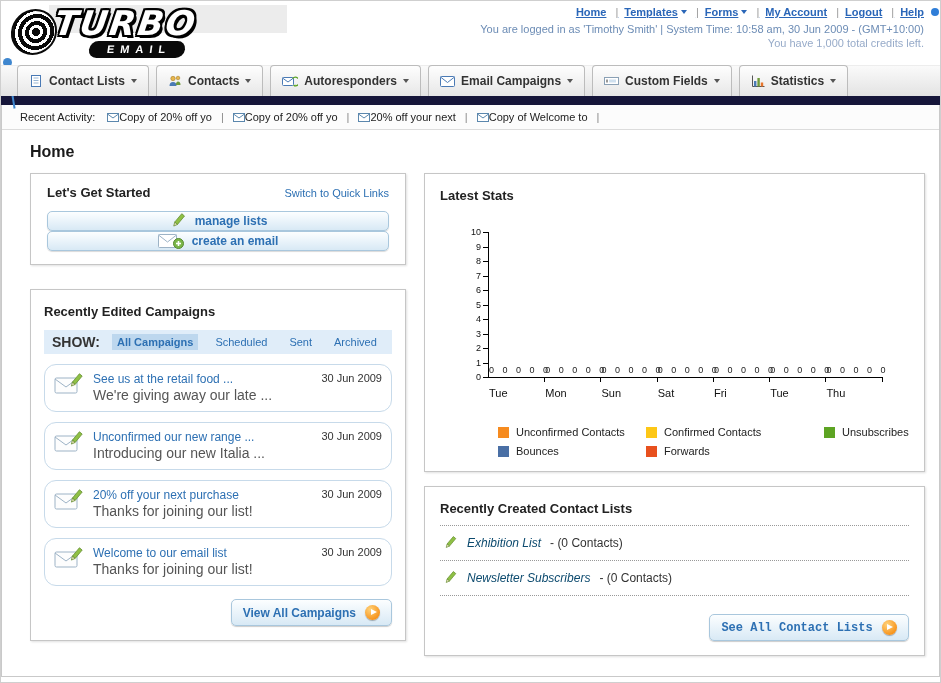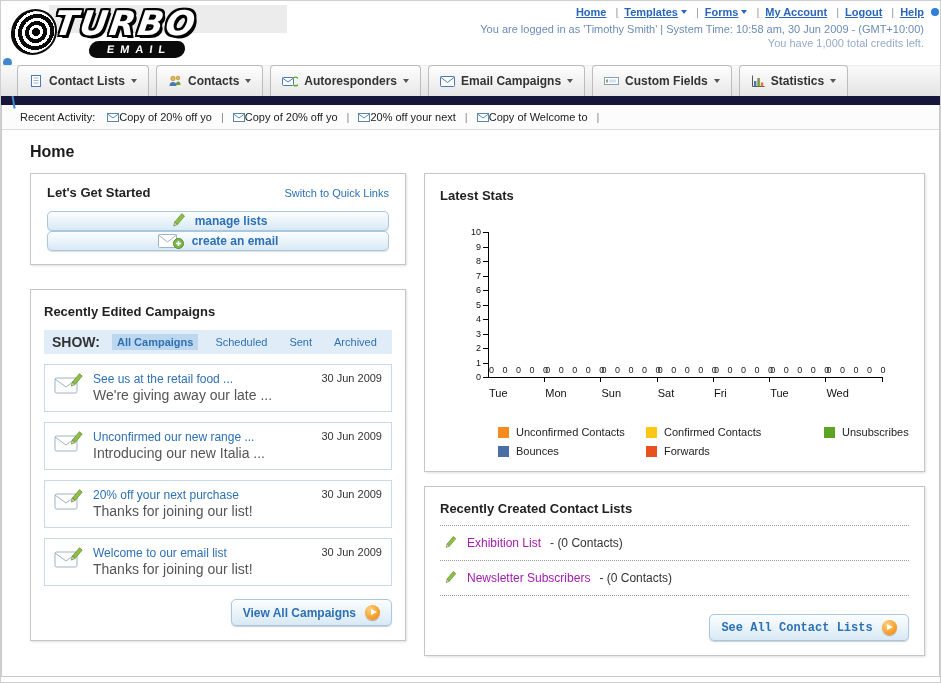--- a/index.html
+++ b/index.html
@@ -68,21 +68,21 @@
   .big-btn { flex:1; height:33px; display:flex; align-items:center; justify-content:center; gap:8px;
              background:linear-gradient(#fcfeff,#d8e9f5); border:1px solid #a9c7dd; border-radius:5px;
              color:#2d70b3; font-weight:bold; font-size:12px; cursor:pointer; box-shadow:0 1px 1px rgba(0,0,0,.15); }
 
   
   .camp-panel { padding:12px 13px 14px; }
   .tabbar { background:#e0edf9; margin-top:10px; padding:4px 8px; display:flex; align-items:center; gap:12px; font-size:11px; }
   .show-label { font-size:14px; font-weight:bold; color:#333;text-align:center; }
   .tab { color:#2d70b3; cursor:pointer; padding:2px 5px; }
   .tab.active { background:#bdd7ee; font-weight:bold; }
-  .campaign-item { position:relative; border:1px solid #c7daea; border-radius:0; padding:7px 9px 7px 9px;
+  .campaign-item { position:relative; border:1px solid #c7daea; border-radius:12px; padding:7px 9px 7px 9px;
                    margin-top:10px; display:flex; gap:9px; align-items:flex-start; background:#fff; cursor:pointer; }
   .c-text { padding-right:80px; }
   .c-title { color:#2d70b3; font-size:12px; text-decoration:none; display:block; }
   .c-sub { color:#555; font-size:14px; margin-top:3px; }
   .c-date { position:absolute; right:9px; top:7px; font-size:11px; color:#333; }
   .btn-row { display:flex; justify-content:flex-end; margin-top:13px; }
   .small-btn { display:inline-flex; align-items:center; gap:9px; height:27px; padding:0 11px;
                background:linear-gradient(#fcfeff,#d8e9f5); border:1px solid #a9c7dd; border-radius:5px;
                color:#2d70b3; font-weight:bold; font-size:12px; cursor:pointer; box-shadow:0 1px 1px rgba(0,0,0,.2); }
   .go-icon { width:15px; height:15px; border-radius:50%; position:relative; flex:none;
@@ -107,21 +107,21 @@
   .zeros { position:absolute; bottom:2px; width:100%; text-align:center; font-size:9px; color:#222; letter-spacing:3px; white-space:nowrap; }
   .day-label { position:absolute; bottom:-22px; width:100%; text-align:left; font-size:11px; color:#111; }
   .legend { display:grid; grid-template-columns:148px 178px auto; row-gap:7px; margin:4px 0 0 58px; }
   .legend-item { display:flex; align-items:center; gap:7px; font-size:11px; color:#222; }
   .swatch { width:11px; height:11px; flex:none; }
 
   
   .cl-panel { padding:12px 15px 14px; }
   .cl-title-row { border-bottom:1px dotted #999; padding-bottom:8px; }
   .list-item { display:flex; align-items:center; gap:9px; padding:9px 2px; border-bottom:1px dotted #999; font-size:12px; cursor:pointer; }
-  .li-name { color:#a21caf; text-decoration:none; }
+  .li-name { color:#0c4a6e; text-decoration:none;font-style:italic; }
   .li-detail { color:#333; }
   .cl-btn-row { display:flex; justify-content:flex-end; margin-top:18px;font-family:Liberation Mono, monospace; }
 
   .icon { display:inline-flex; align-items:center; flex:none; }
 </style>
 </head>
 <body>
 
 <div class="viewport">
 
@@ -432,21 +432,21 @@
               <div class="day-g" style="left:57.1428%">
                   <span class="zeros">0 0 0 0 0</span>
                   <span class="day-label">Fri</span>
                 </div>
               <div class="day-g" style="left:71.4285%">
                   <span class="zeros">0 0 0 0 0</span>
                   <span class="day-label">Tue</span>
                 </div>
               <div class="day-g" style="left:85.7142%">
                   <span class="zeros">0 0 0 0 0</span>
-                  <span class="day-label">Wed</span>
+                  <span class="day-label">Thu</span>
                 </div>
             </div>
           </div>
 
           <div class="legend">
             <span class="legend-item">
                 <span class="swatch" style="background: rgb(246, 139, 31);"></span>
                 <span>Unconfirmed Contacts</span>
               </span>
             <span class="legend-item">

